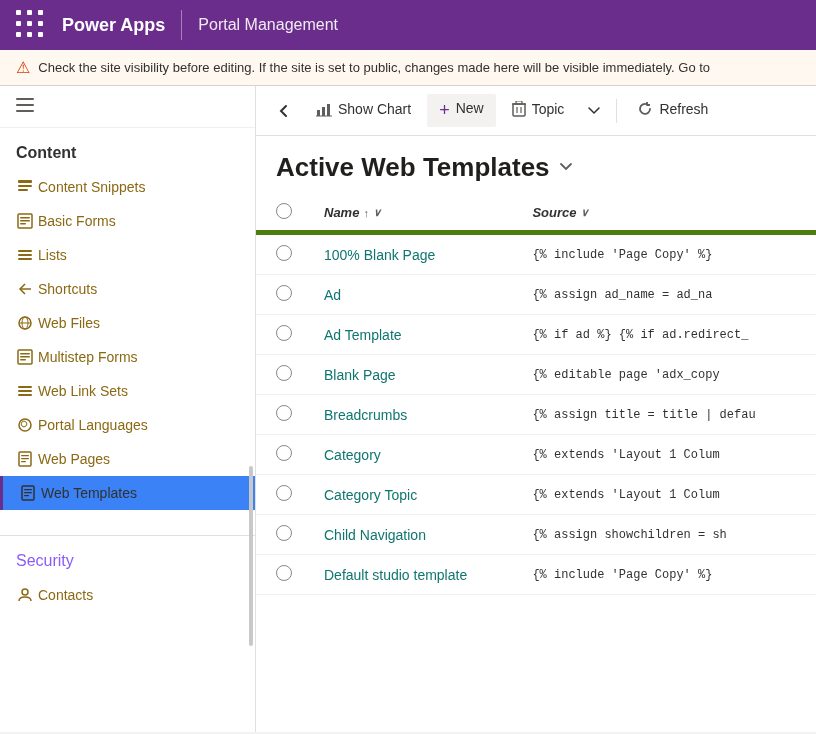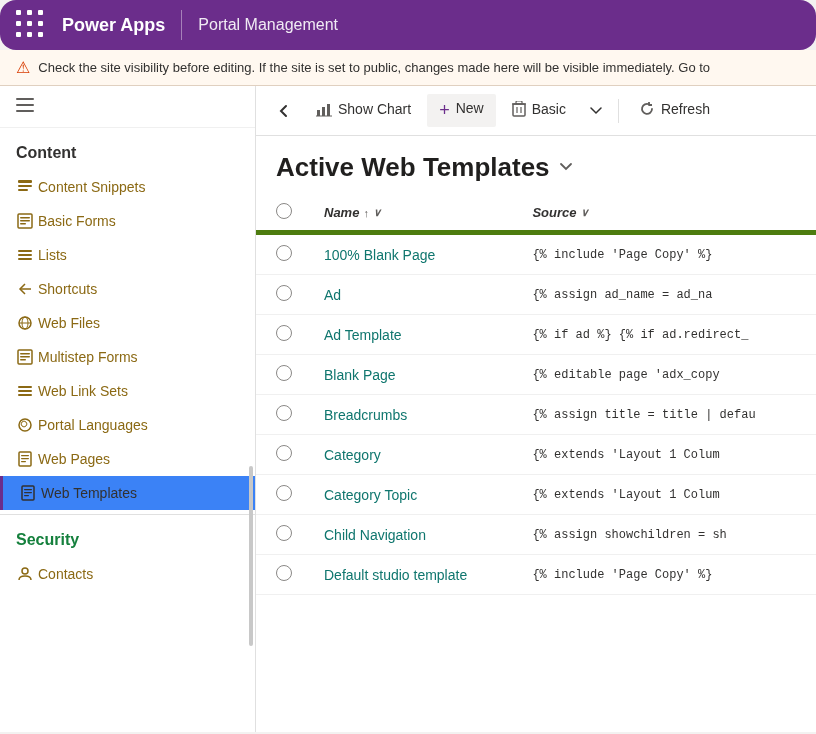--- a/index.html
+++ b/index.html
@@ -6,21 +6,20 @@
     body { font-family: 'Segoe UI', sans-serif; font-size: 14px; background: #f3f2f1; width: 816px; height: 734px; overflow: hidden; }
 
     
     .top-nav {
       background: #6b2d8b;
       height: 50px;
       display: flex;
       align-items: center;
       padding: 12px 16px;
       gap: 16px;
-      border-radius: 16px;
     }
     .top-nav-grid {
       display: grid;
       grid-template-columns: repeat(3,8px);
       grid-template-rows: repeat(3,8px);
       gap: 3px;
     }
     .top-nav-grid span {
       width: 5px; height: 5px;
       background: white;
@@ -99,25 +98,25 @@
       width: 18px;
       height: 18px;
       display: flex;
       align-items: center;
       justify-content: center;
       font-size: 15px;
       flex-shrink: 0;
     }
     .sidebar-section-security {
       font-size: 16px;
-      font-weight: 700;
-      color: #15803d;
+      font-weight: 400;
+      color: #8b5cf6;
       padding: 16px 16px 8px 16px;
       border-top: 1px solid #e0e0e0;
-      margin-top: 4px;
+      margin-top: 25px;
     }
 
     
     .content-area {
       flex: 1;
       background: white;
       display: flex;
       flex-direction: column;
       overflow: hidden;
     }
@@ -443,21 +442,21 @@
       <button class="toolbar-btn">
         <span>
           <svg width="14" height="16" viewBox="0 0 14 16">
               <rect x="1" y="3" width="12" height="12" rx="1" fill="none" stroke="#605e5c" stroke-width="1.5"></rect>
               <line x1="0" y1="3" x2="14" y2="3" stroke="#605e5c" stroke-width="1.5"></line>
               <rect x="4" y="0" width="6" height="3" rx="1" fill="none" stroke="#605e5c" stroke-width="1.2"></rect>
               <line x1="5" y1="6" x2="5" y2="12" stroke="#605e5c" stroke-width="1.2"></line>
               <line x1="9" y1="6" x2="9" y2="12" stroke="#605e5c" stroke-width="1.2"></line>
             </svg>
         </span>
-        <span>Basic</span>
+        <span>Topic</span>
       </button>
 
       <button class="chevron-down-btn">
         <svg width="12" height="8" viewBox="0 0 12 8">
             <path d="M1 1 L6 6 L11 1" stroke="#323130" stroke-width="1.5" fill="none" stroke-linecap="round"></path>
           </svg>
       </button>
 
       <div class="toolbar-separator"></div>
 

